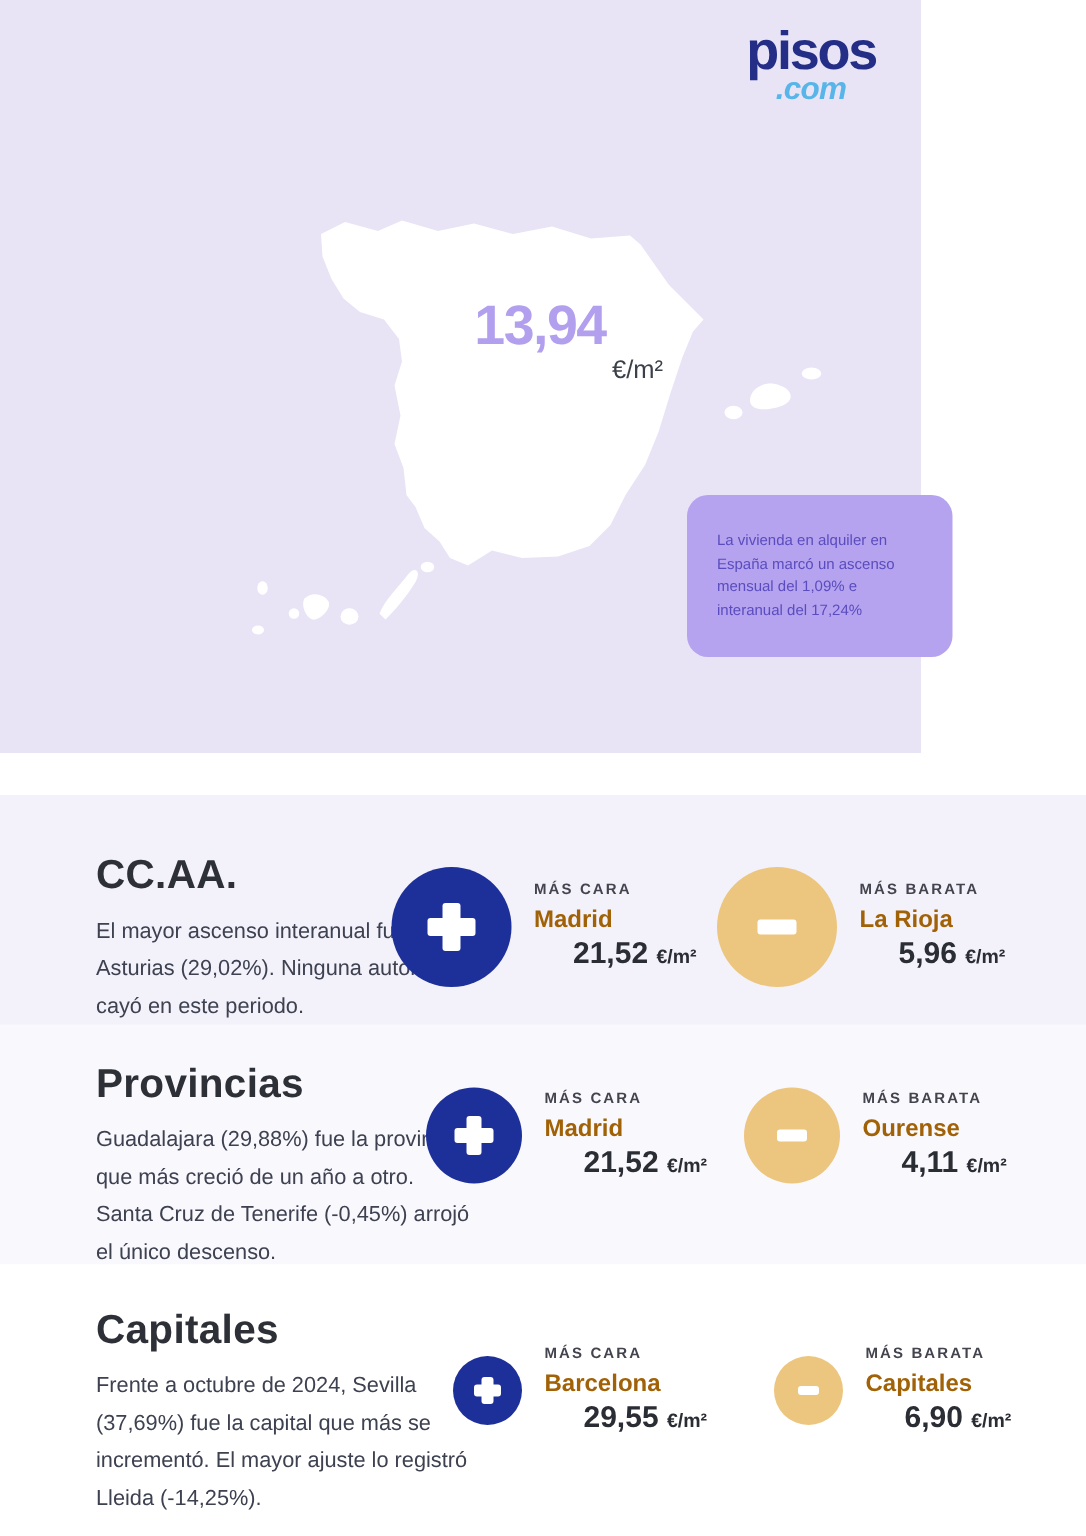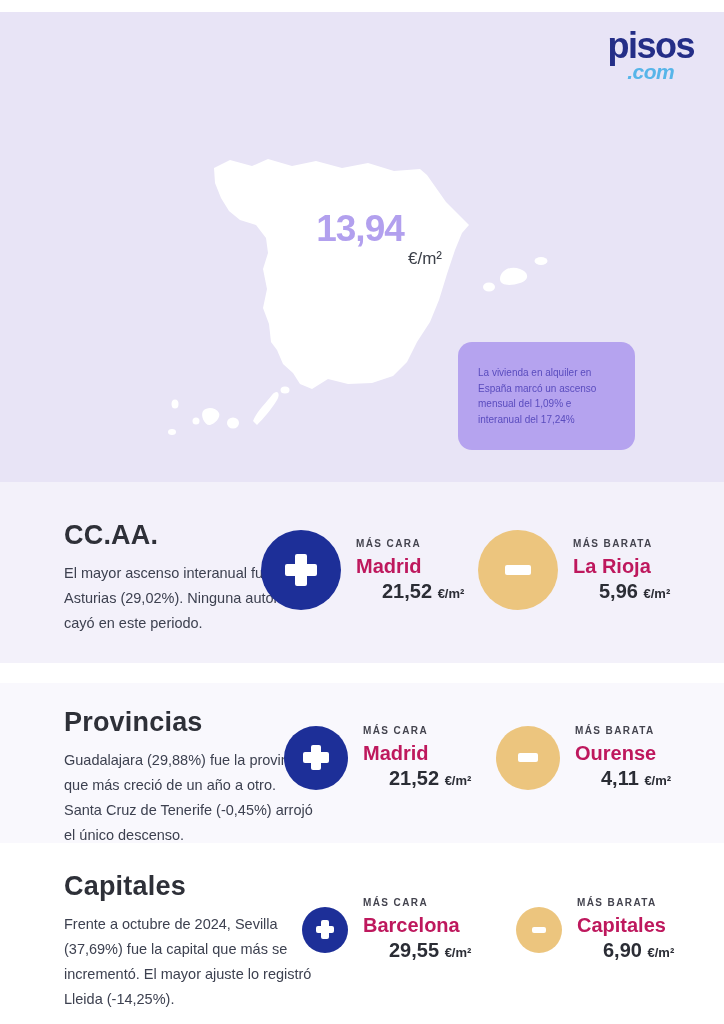--- a/index.html
+++ b/index.html
@@ -4,51 +4,51 @@
 <style>
   html,body { margin:0; padding:0; }
   body {
     width:724px; height:1024px;
     font-family:"Liberation Sans","DejaVu Sans",sans-serif;
     -webkit-font-smoothing:antialiased;
   }
   .page { position:relative; width:724px; height:1024px; overflow:hidden; background:#fff; }
 
   
-  .hero { position:absolute; left:0; top:12px; width:724px; height:502px; background:var(--hero-bg,#e8e4f6); }
+  .hero { position:absolute; left:0; top:0; width:614px; height:502px; background:var(--hero-bg,#e8e4f6); }
   .map-svg { position:absolute; left:0; top:0; display:block; }
 
   .logo { position:absolute; top:16px; right:30px; text-align:right; line-height:1; }
   .logo-main { font-size:36px; font-weight:800; letter-spacing:-1.5px; color:var(--logo-navy,#242e87); }
   .logo-tld  { font-size:21px; font-weight:700; font-style:italic; letter-spacing:-0.5px;
                color:var(--logo-blue,#57b5e9); margin-top:-3px;text-align:center; }
 
   .hero-stat { position:absolute; left:240px; top:198px; width:240px; text-align:center; }
   .country   { font-size:30px; font-weight:800; color:#26262e; letter-spacing:0.5px; }
   .big-price { font-size:37px; font-weight:700; letter-spacing:-1px; line-height:1.05;
                color:var(--accent-purple,#b2a0ee); }
   .big-unit  { text-align:right; padding-right:38px; font-size:17px; color:#3c4049; margin-top:0px; }
 
   .callout { position:absolute; left:458px; top:330px; width:177px; box-sizing:border-box;
              background:var(--callout-bg,#b5a3ef); color:var(--callout-text,#5a4cbe);
              border-radius:14px; padding:23px 20px; font-size:10px; font-weight:400; line-height:1.55; }
 
   
   .band  { position:absolute; left:0; width:724px; }
-  .band1 { top:482px; height:181px; background:var(--band1-bg,#f3f1fa); }
+  .band1 { top:530px; height:181px; background:var(--band1-bg,#f3f1fa); }
   .band2 { top:683px; height:160px; background:var(--band2-bg,#f9f8fd); }
   .band3 { top:843px; height:181px; background:var(--band3-bg,#ffffff); }
 
   .sec-text  { position:absolute; left:64px; }
   .sec-title { font-size:27px; font-weight:800; color:#2e3038; margin:0 0 10px 0; letter-spacing:0.2px; }
   .sec-desc  { font-size:14.5px; color:#3d4150; line-height:1.72; max-width:252px; margin:0; }
 
   .metric { position:absolute; display:flex; align-items:center; gap:15px; }
   .metric-label { font-size:10px; font-weight:700; letter-spacing:1.4px; color:#44444f; margin-bottom:5px; }
-  .metric-name  { font-size:20px; font-weight:800; color:#be185d; line-height:1.2; }
+  .metric-name  { font-size:16px; font-weight:800; color:#a16207; line-height:1.2; }
   .metric-price { font-size:20px; font-weight:800; color:#2b2d35; margin-top:2px;margin-left:26px; }
   .metric-price .unit { font-size:13px; font-weight:800; }
 
   .circle { position:relative; border-radius:50%; flex:none; }
   .circle.plus  { background:var(--plus-circle,#1d2f98); }
   .circle.minus { background:var(--minus-circle,#ecc57e); }
   .d80 { width:80px; height:80px; } .d64 { width:64px; height:64px; } .d46 { width:46px; height:46px; }
   .bar { position:absolute; background:#fff; border-radius:2px; }
   .plus  .bar-h { left:30%; right:30%; top:42%; bottom:42%; }
   .plus  .bar-v { top:30%; bottom:30%; left:42%; right:42%; }

